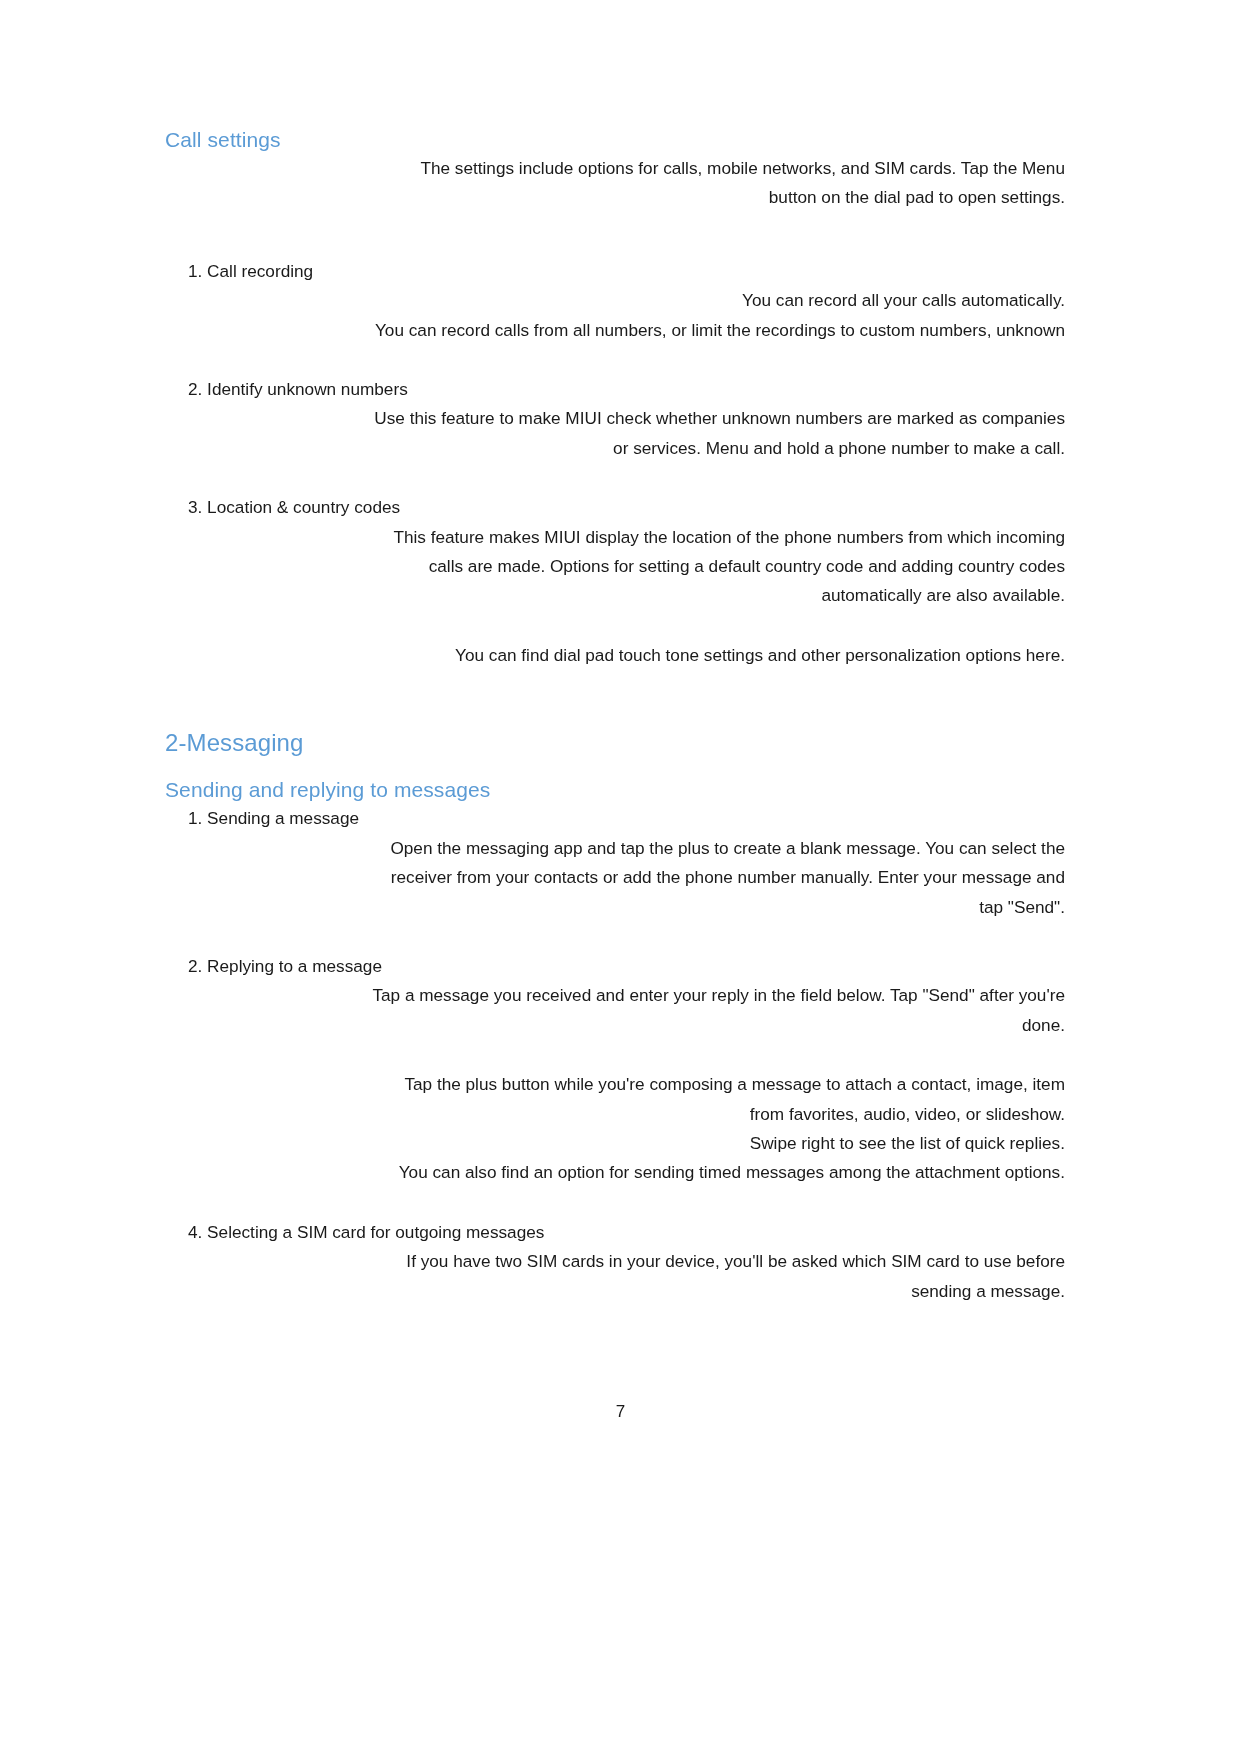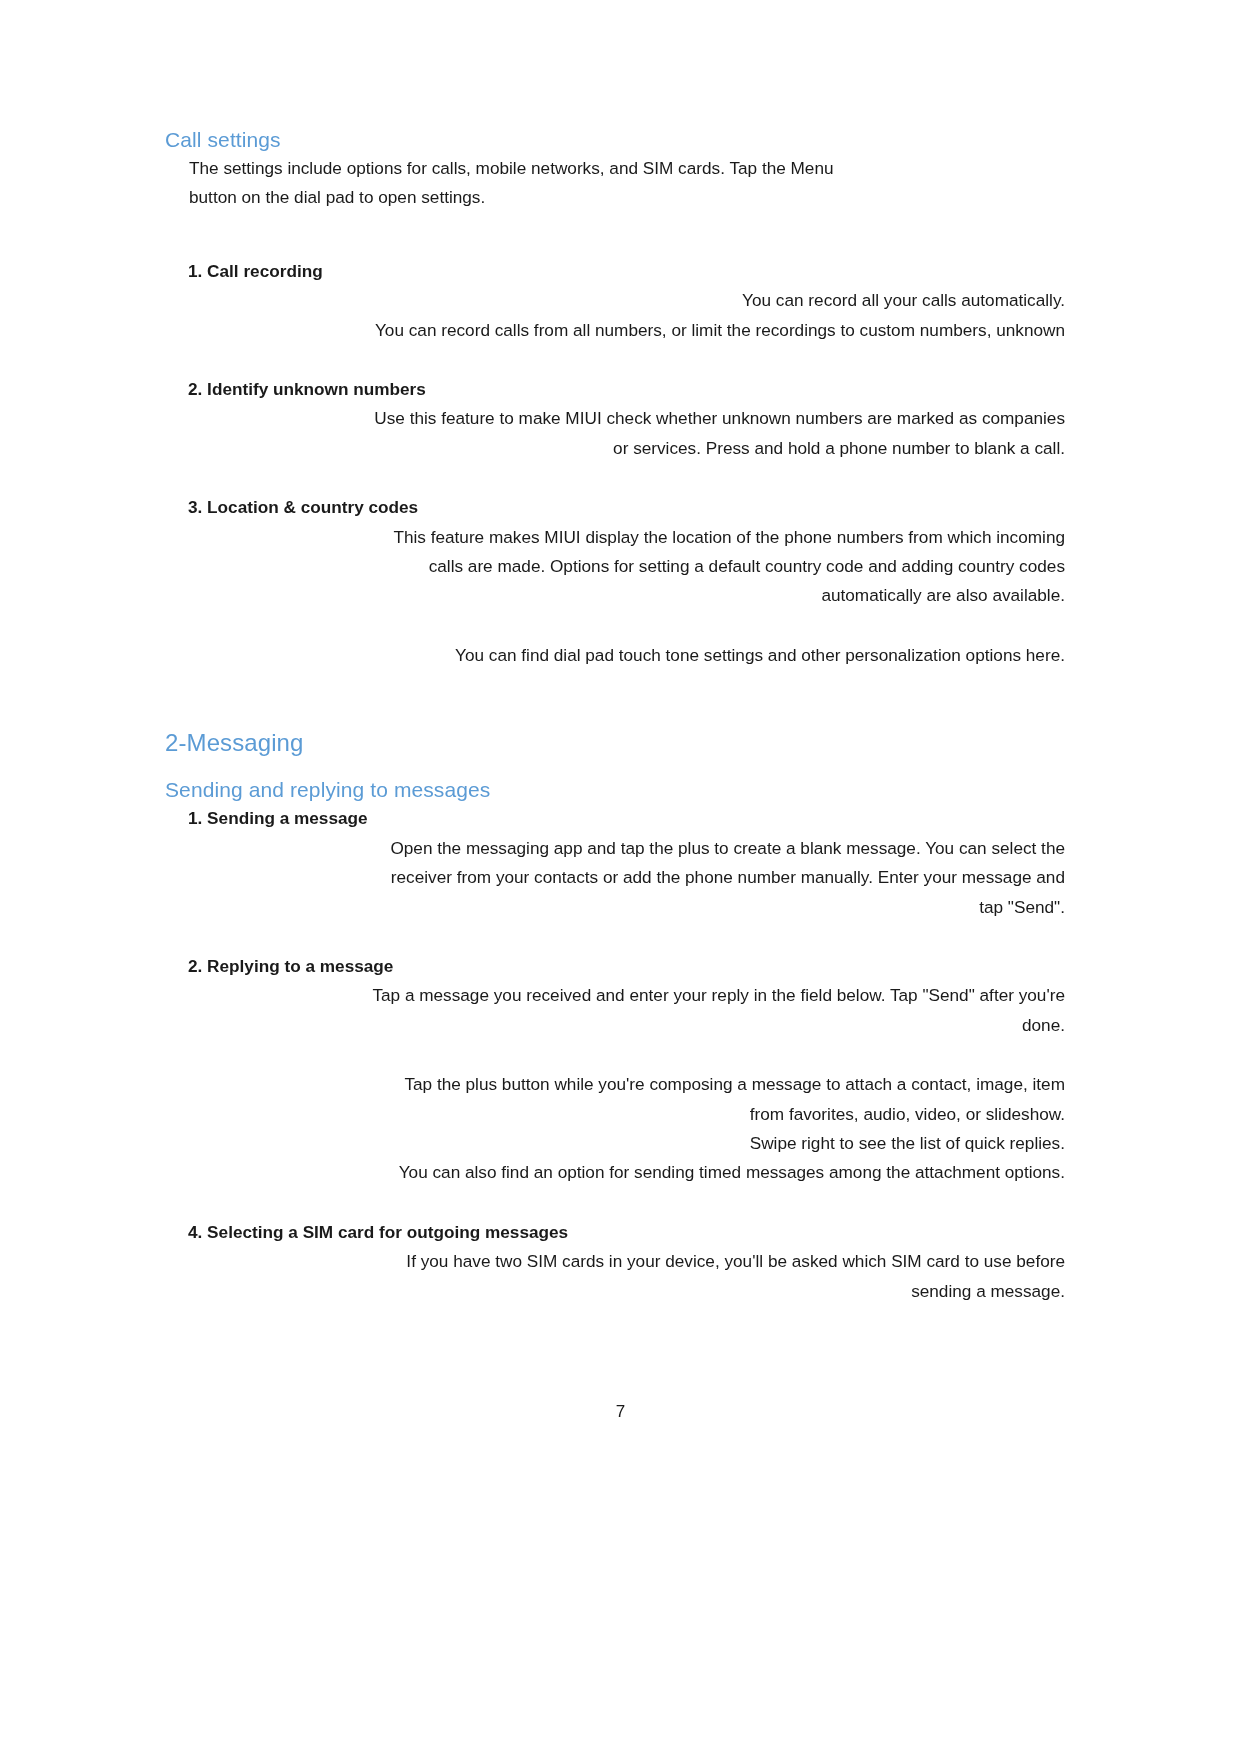--- a/index.html
+++ b/index.html
@@ -46,28 +46,28 @@
 
   
   .body-text {
     color: #1a1a1a;
     font-size: 17.2px;
     line-height: 29.4px;
     margin: 0;
     font-weight: 400;
   }
   .indent-1 {
-    margin-left: 24px;   
+    margin-left: 33px;   
+    text-align: right;
   }
   .list-num {
     margin-left: 23px;   
     color: #1a1a1a;
     font-size: 17.2px;
     line-height: 29.4px;
-    font-weight: bold;
   }
   .list-body {
     margin-left: 48px;
     text-align: right;
   }
 
   
   .gap-sm { height: 16px; }
   .gap-md { height: 30px; }
   .gap-lg { height: 44px; }
@@ -109,21 +109,21 @@
         <span class="block">You can record calls from all numbers, or limit the recordings to custom numbers, unknown</span>
       </div>
     </div>
 
     <div class="gap-md"></div>
 
     <div>
       <div class="list-num">2. Identify unknown numbers</div>
       <div class="body-text list-body">
         <span class="block">Use this feature to make MIUI check whether unknown numbers are marked as companies</span>
-        <span class="block">or services. Press and hold a phone number to blank a call.</span>
+        <span class="block">or services. Menu and hold a phone number to make a call.</span>
       </div>
     </div>
 
     <div class="gap-md"></div>
 
     <div>
       <div class="list-num">3. Location &amp; country codes</div>
       <div class="body-text list-body">
         <span class="block">This feature makes MIUI display the location of the phone numbers from which incoming</span>
         <span class="block">calls are made. Options for setting a default country code and adding country codes</span>

